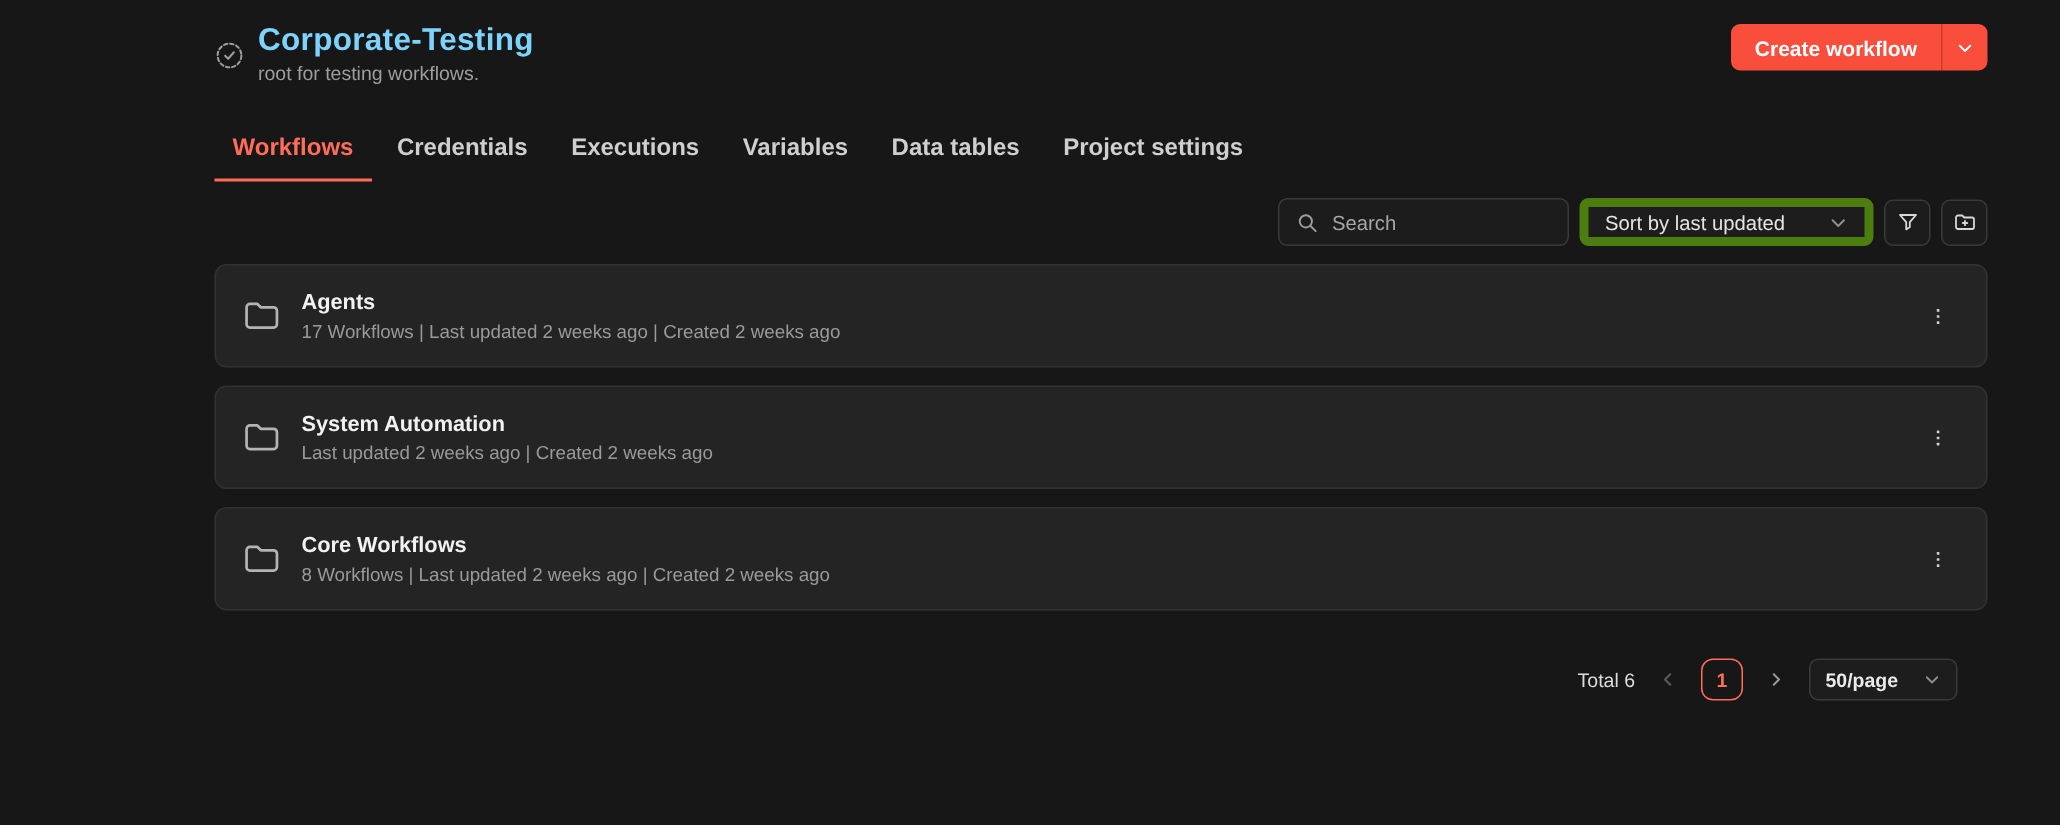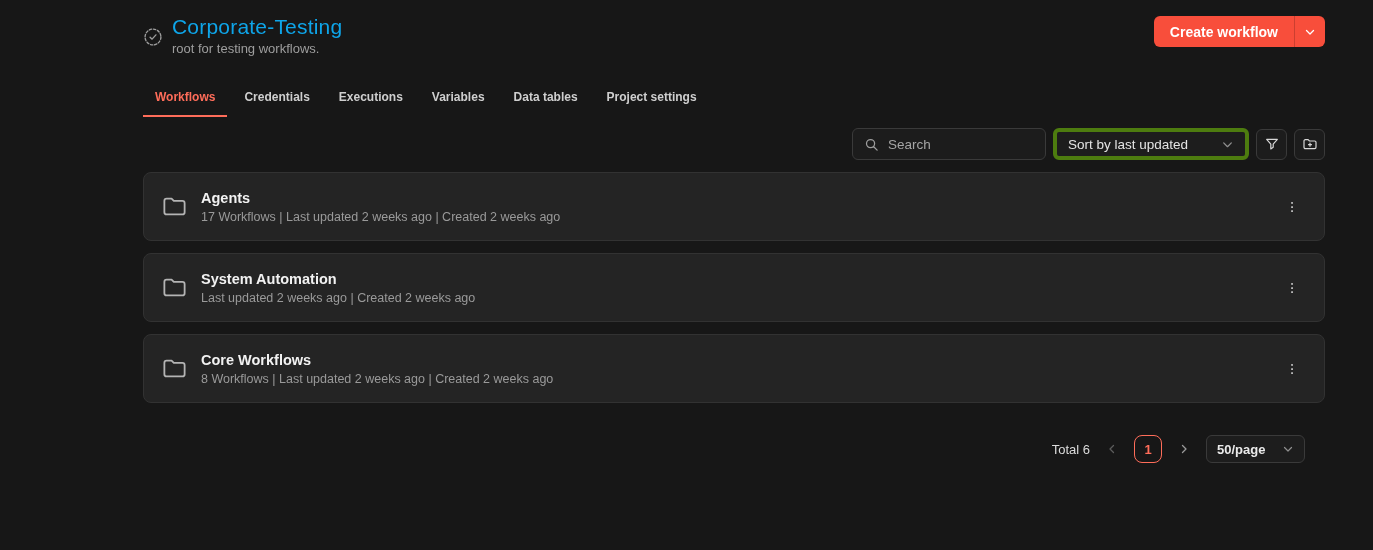--- a/index.html
+++ b/index.html
@@ -10,55 +10,55 @@
     color: #e8e8e8;
     overflow: hidden;
   }
   .page { padding: 14px 48px 0 143px; }
 
   
   .header { display:flex; justify-content:space-between; align-items:flex-start; }
   .title-block { display:flex; align-items:center; gap:9px; }
   .project-icon { width:20px; height:20px; color:#9e9e9e; flex:0 0 auto; margin-top:4px; }
   .project-icon svg { width:100%; height:100%; display:block; }
-  .page-title { font-size:21px; font-weight:normal; color:#0ea5e9; letter-spacing:.2px; line-height:25px; }
+  .page-title { font-size:21px; font-weight:bold; color:#7dd3fc; letter-spacing:.2px; line-height:25px; }
   .page-subtitle { font-size:13px; color:#9e9e9e; margin-top:2px; }
 
   .create-btn {
     display:flex; align-items:stretch; height:31px; border-radius:6px; overflow:hidden;
     background: var(--button, #f84e3b); color:#fff; cursor:pointer; margin-top:2px;
   }
   .create-btn .create-label { display:flex; align-items:center; padding:0 16px; font-size:14px; font-weight:bold; }
   .create-btn .create-caret {
     display:flex; align-items:center; justify-content:center; width:31px;
     border-left:1px solid rgba(0,0,0,.18);
   }
   .create-btn .create-caret svg { width:12px; height:12px; }
 
   
   .tabs { display:flex; gap:5px; margin-top:24px; }
-  .tab { padding:10px 12px 11px; font-size:12px; font-weight:bold; color:#cfcfcf;
+  .tab { padding:10px 12px 11px; font-size:16px; font-weight:bold; color:#cfcfcf;
          border-bottom:2px solid transparent; cursor:pointer; }
   .tab.active { color: var(--accent, #ff6d5a); border-bottom-color: var(--accent, #ff6d5a); }
 
   
   .toolbar { display:flex; justify-content:flex-end; align-items:center; gap:7px; margin-top:11px; }
   .search-box {
     display:flex; align-items:center; gap:9px; width:194px; height:32px;
     background:#1c1c1c; border:1px solid #3a3a3a; border-radius:6px; padding:0 11px;
   }
   .search-box svg { width:15px; height:15px; color:#9e9e9e; flex:0 0 auto; }
   .search-box input {
     background:transparent; border:none; outline:none; color:#e8e8e8;
     font-size:13.5px; width:100%; font-family:inherit;
   }
   .search-box input::placeholder { color:#a5a5a5; }
   .select-box {
     display:flex; align-items:center; justify-content:space-between; gap:8px;
-    width:196px; height:32px; background:#1d1d1d; border:4px solid #4d7c0f;
+    width:196px; height:32px; background:#1d1d1d; border:6px solid #4d7c0f;
     border-radius:6px; padding:0 11px; cursor:pointer; font-size:13.5px; color:#e4e4e4;
   }
   .select-box svg { width:13px; height:13px; color:#8f8f8f; flex:0 0 auto; }
   .icon-btn {
     width:31px; height:31px; display:flex; align-items:center; justify-content:center;
     background:#1c1c1c; border:1px solid #3a3a3a; border-radius:6px; cursor:pointer; color:#d8d8d8;
   }
   .icon-btn svg { width:16px; height:16px; }
 
   

